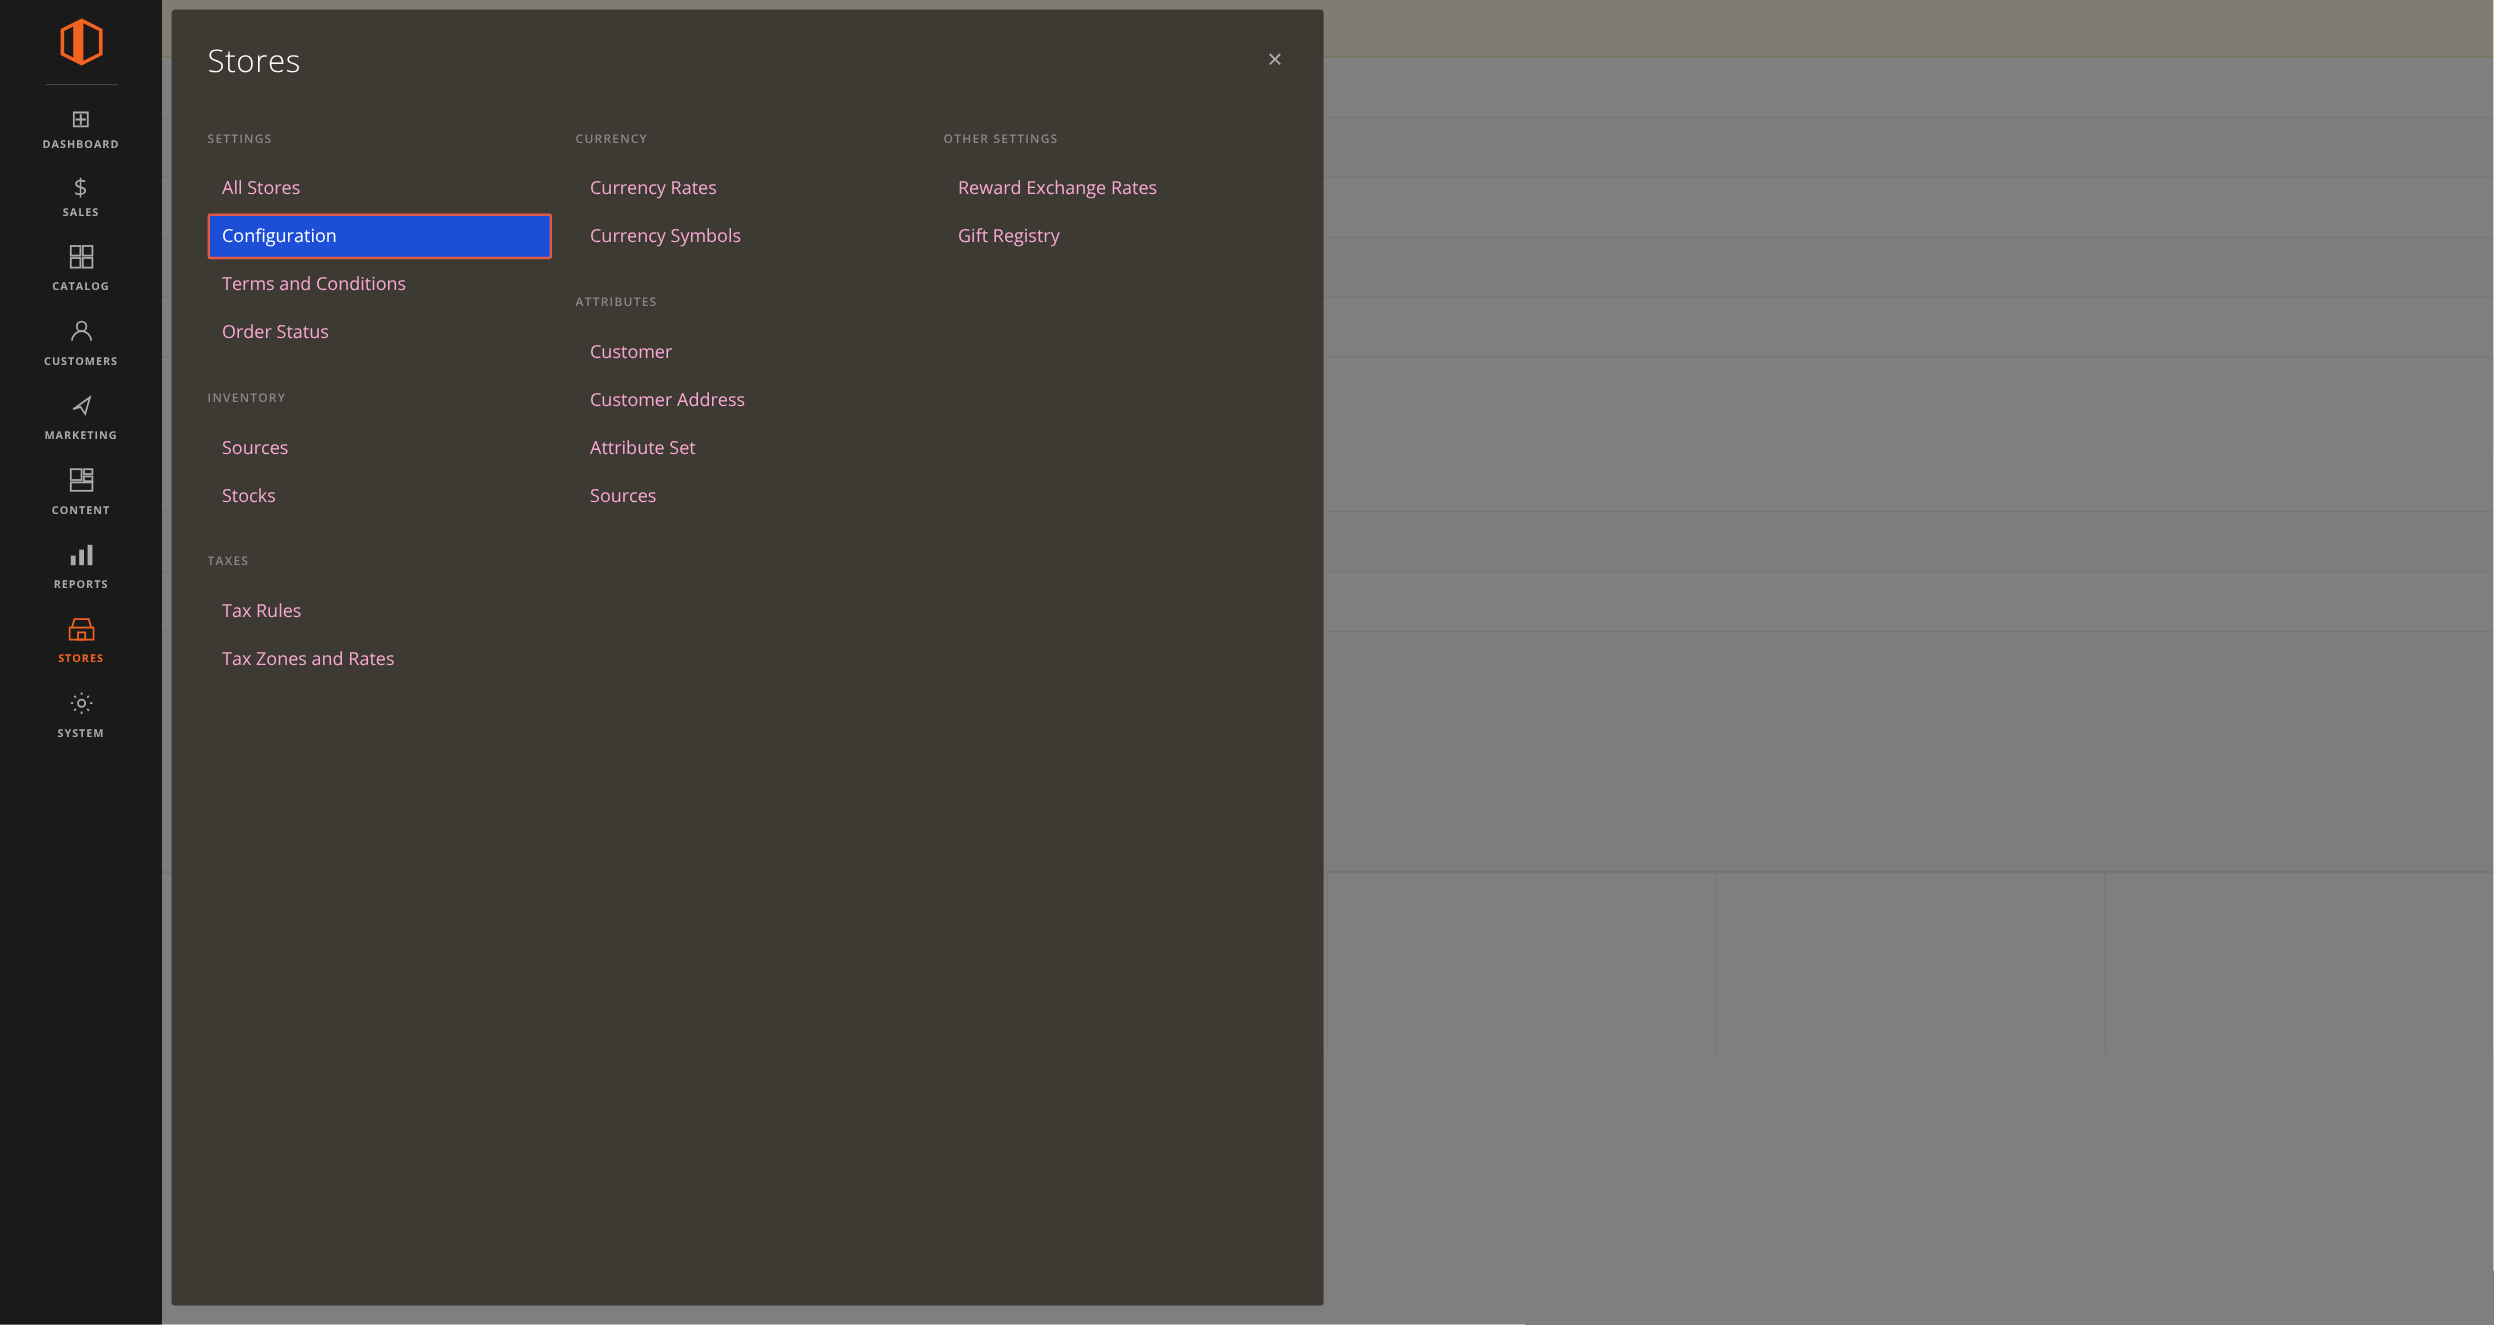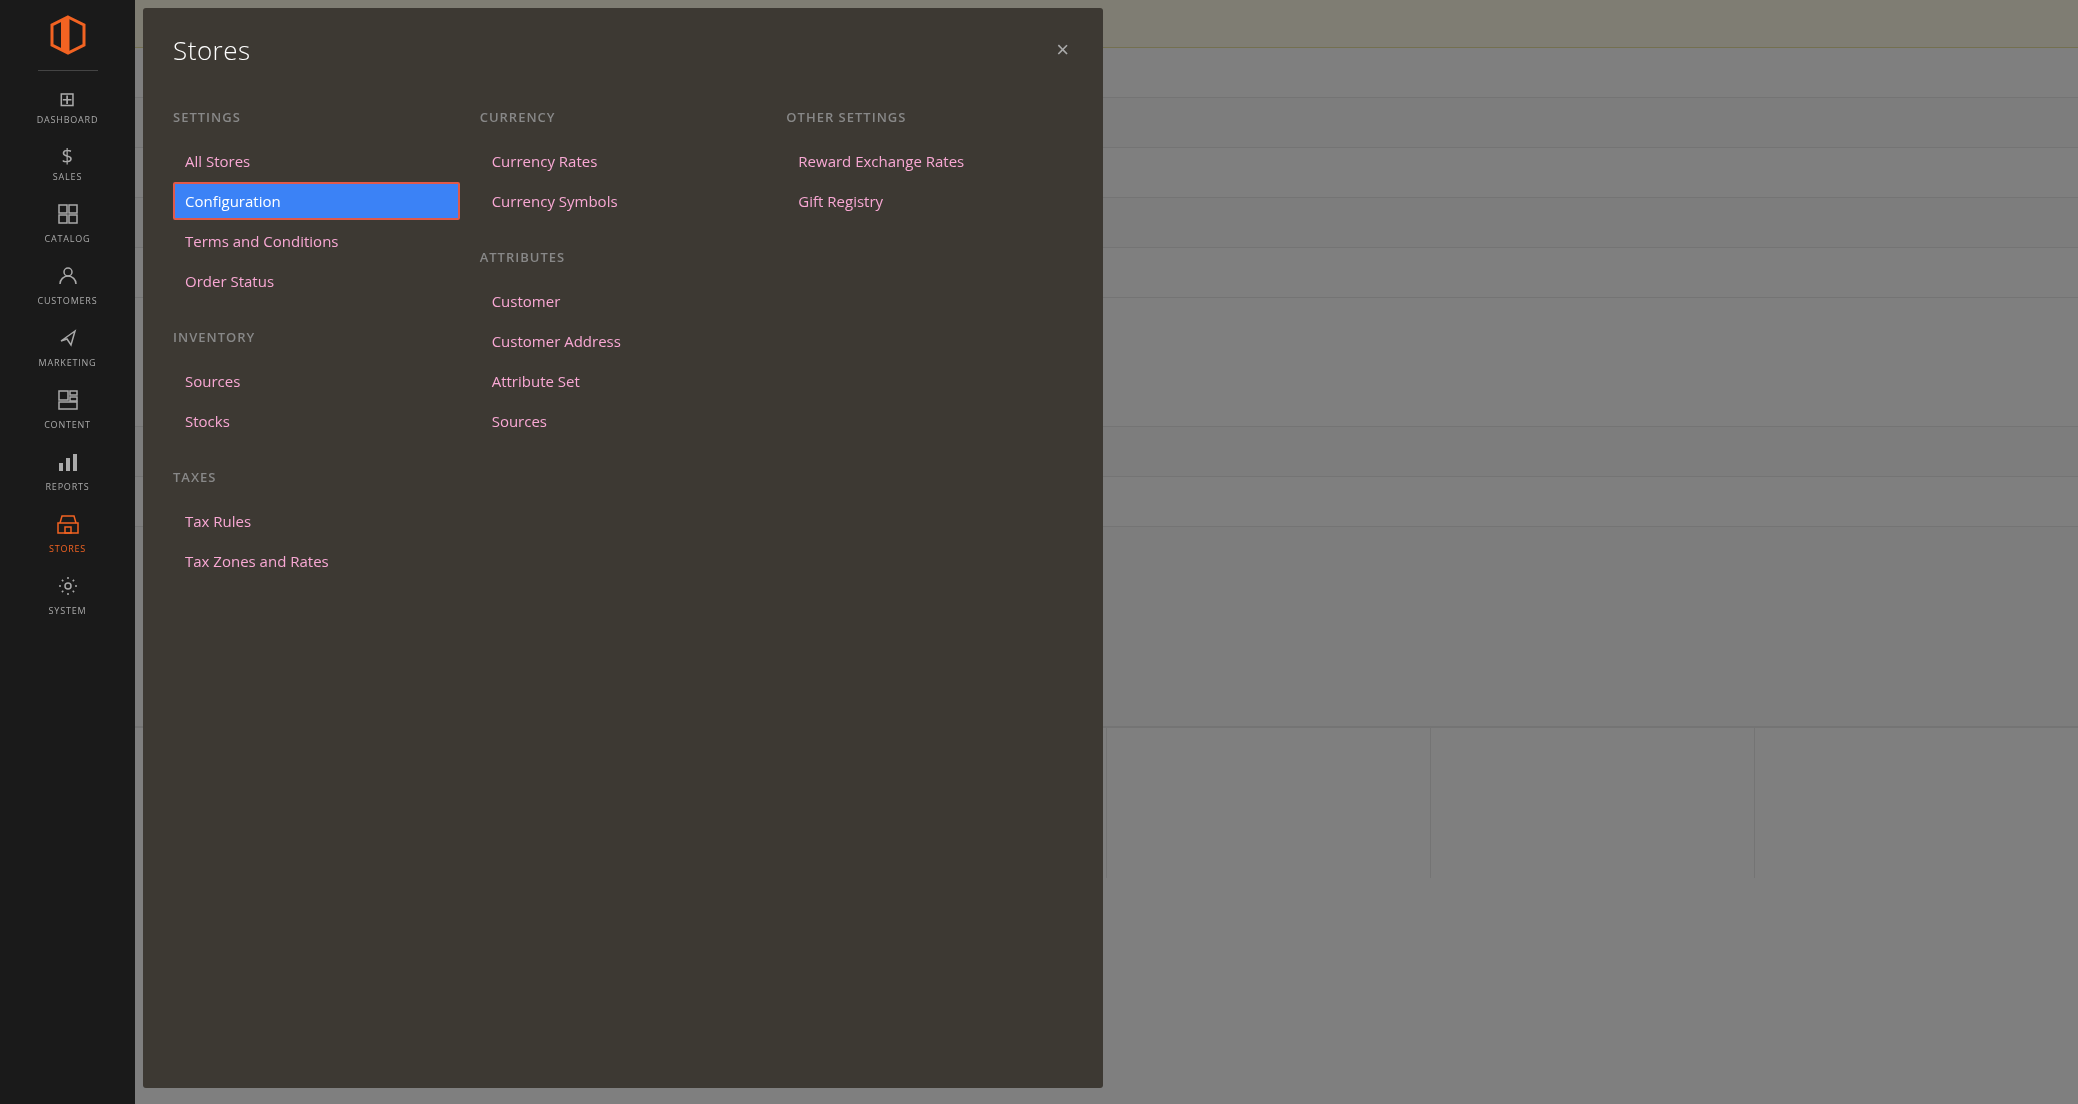--- a/index.html
+++ b/index.html
@@ -66,21 +66,21 @@
 
     .sidebar-item .sidebar-icon {
       font-size: 20px;
       margin-bottom: 4px;
       line-height: 1;
     }
 
     .sidebar-item .sidebar-label {
       font-size: 9px;
       text-align: center;
-      font-weight: 400;
+      font-weight: 700;
       letter-spacing: 0.8px;
     }
 
     
     .main-area {
       flex: 1;
       height: 1104px;
       position: relative;
       overflow: hidden;
     }
@@ -179,21 +179,21 @@
       flex: 1;
       padding-right: 20px;
     }
 
     .modal-col:last-child {
       padding-right: 0;
     }
 
     
     .section-header {
-      font-size: 13px;
+      font-size: 10px;
       font-weight: 600;
       color: #888;
       text-transform: uppercase;
       letter-spacing: 1px;
       margin-bottom: 16px;
       margin-top: 10px;
     }
 
     
     .menu-item {
@@ -203,21 +203,21 @@
       font-size: 15px;
       font-weight: 400;
       cursor: pointer;
       border-radius: 2px;
       margin-bottom: 2px;
       text-decoration: none;
       transition: background 0.15s;
     }
 
     .menu-item.highlighted {
-      background: #3b82f6;
+      background: #1d4ed8;
       color: #fff;
       border: 2px solid #e05a4a;
       padding: 7px 10px;
     }
 
     .section-gap {
       margin-top: 28px;
     }
 
   </style>

